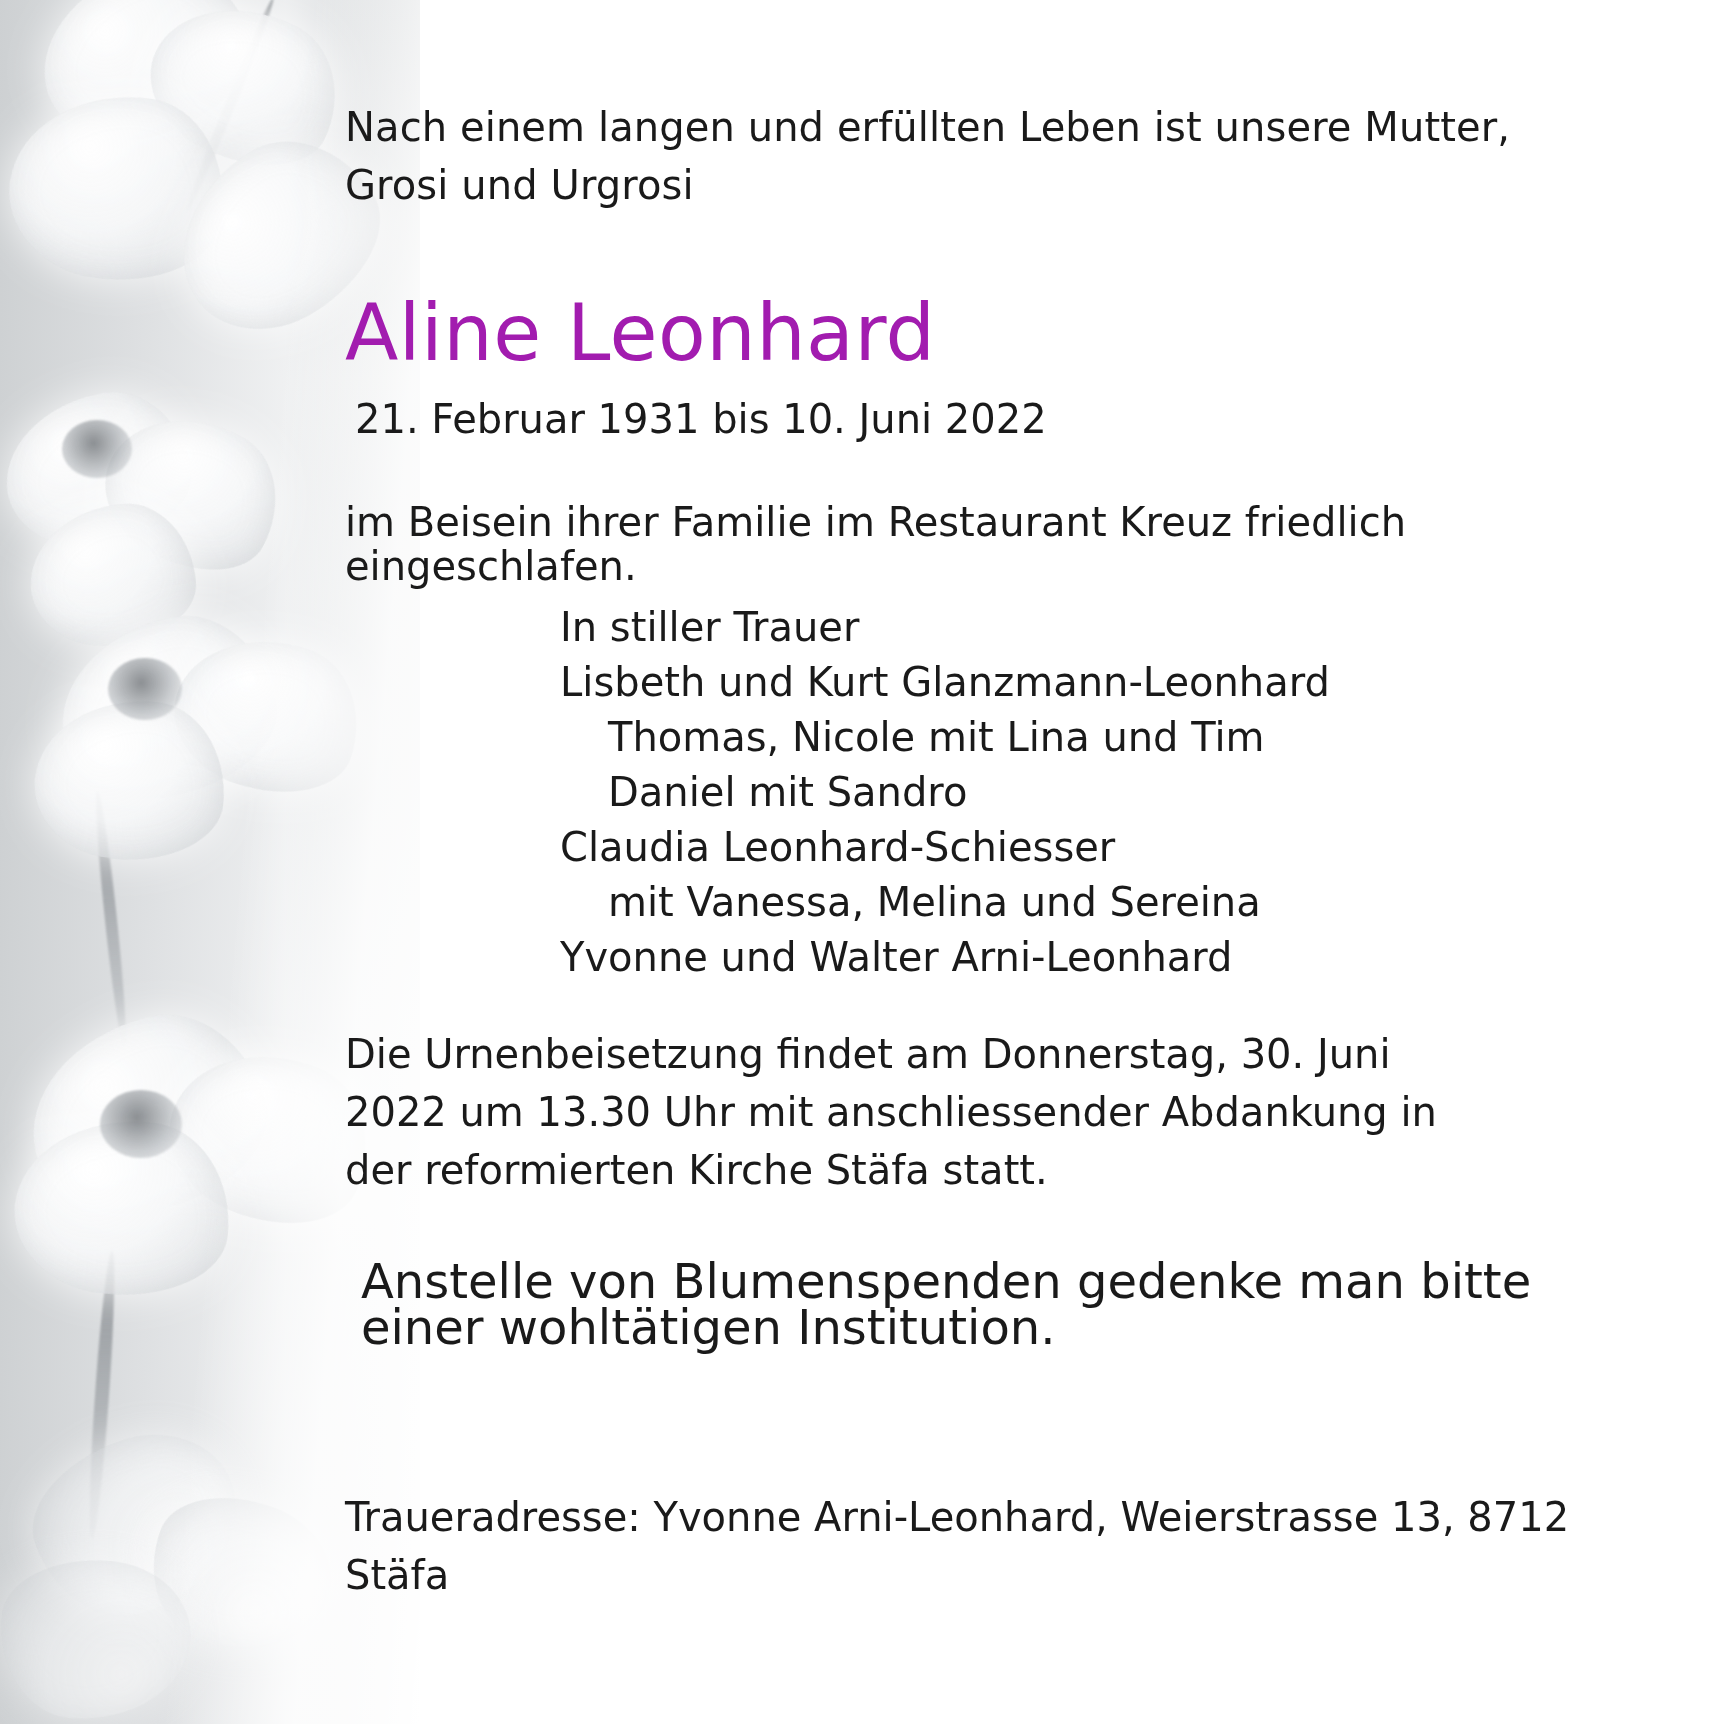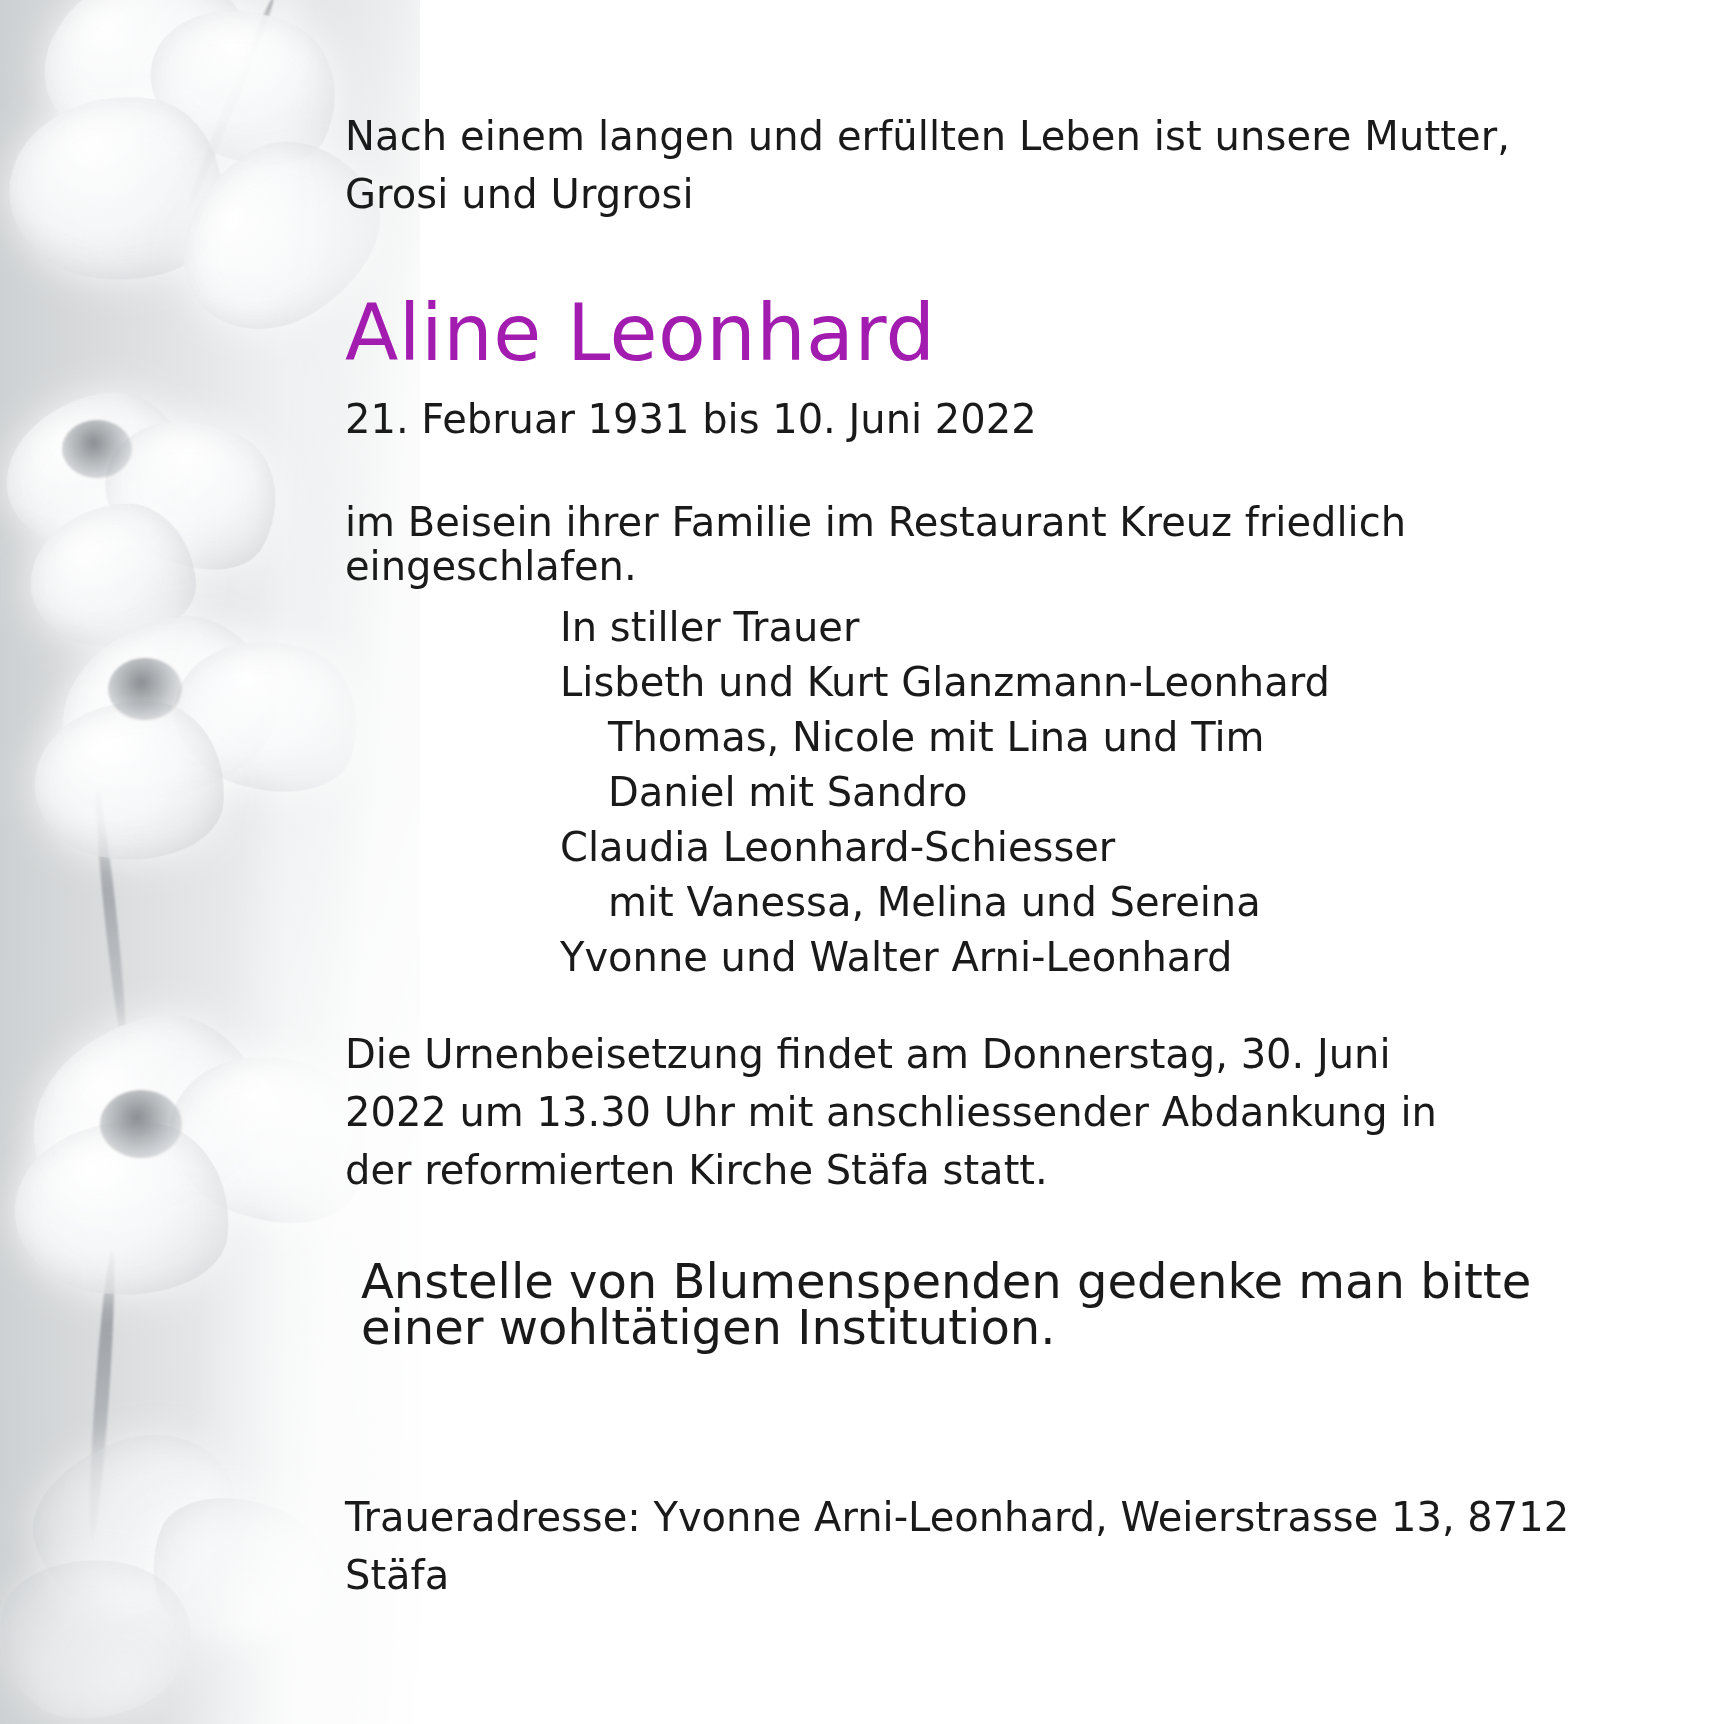--- a/index.html
+++ b/index.html
@@ -108,38 +108,37 @@
     font-size: 40px;
     line-height: 58px;
     letter-spacing: 0.1px;
   }
 
   .intro {
     position: absolute;
     top: 98px;
     left: 0;
     width: 1250px;
-    margin-top: 9px;
   }
 
   .name {
     position: absolute;
     top: 290px;
     left: 0;
     font-size: 78px;
     line-height: 86px;
     font-weight: 400;
     letter-spacing: 0.5px;
     color: #a21caf;
   }
 
   .dates {
     position: absolute;
     top: 390px;
-    left: 0;
+    left: 10px;
     font-size: 40px;
     line-height: 58px;
   }
 
   .passing {
     position: absolute;
     top: 500px;
     left: 0;
     width: 1290px;
     font-size: 40px;

